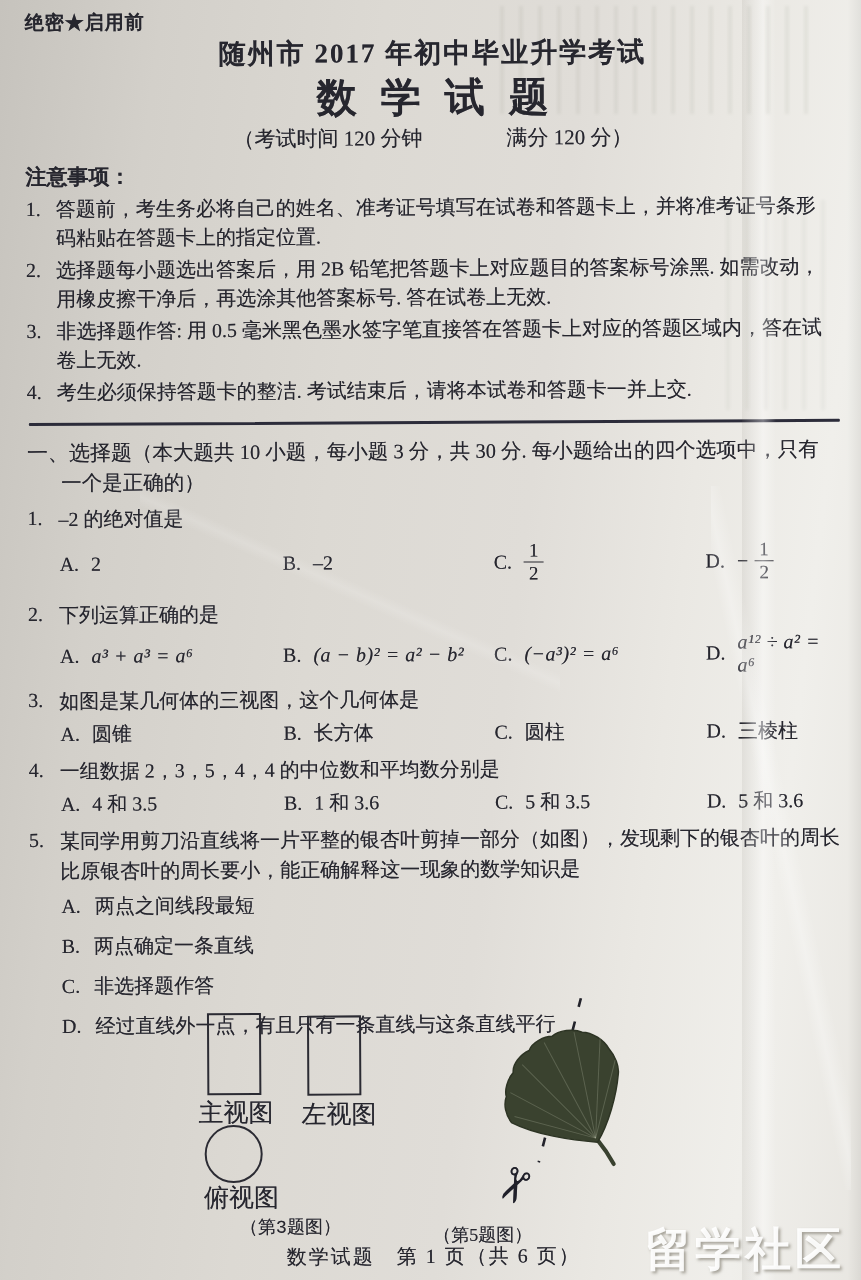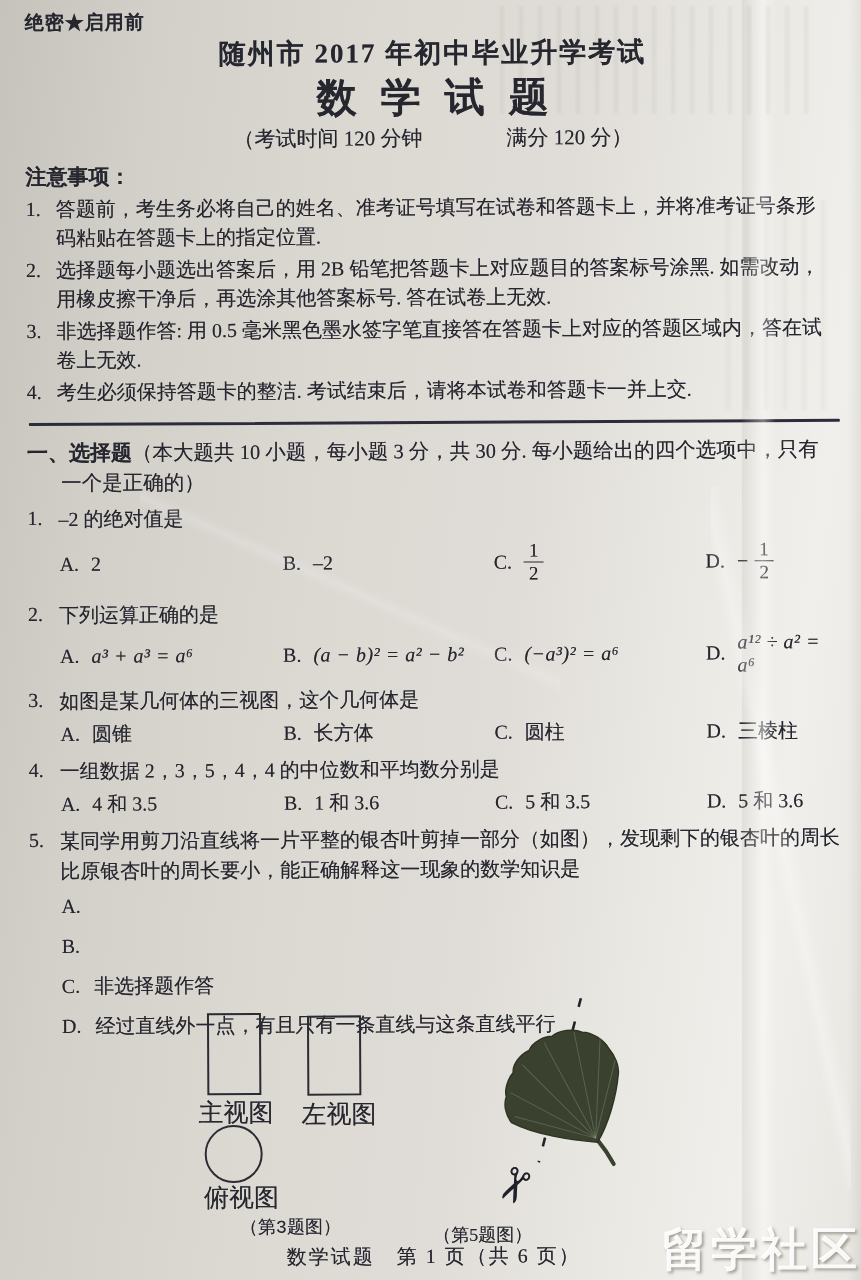--- a/index.html
+++ b/index.html
@@ -40,21 +40,21 @@
   .info{text-align:center;font-size:21px;margin-top:2px;line-height:27px;}
 
   .notice-h{font-size:21px;font-weight:bold;margin-top:9px;line-height:29px;}
   .notice{display:flex;font-size:20px;line-height:29px;margin-top:3px;}
   .notice-no{width:30px;flex:0 0 30px;}
   .notice-body{flex:1;padding-right:10px;}
 
   .divider{height:2.5px;background:#2c2c3a;margin:16px 2px 0 2px;border-radius:1px;}
 
   .section-head{margin-top:12px;font-size:20.5px;line-height:30px;padding-left:34px;text-indent:-34px;padding-right:6px;}
-  .section-title{font-weight:bold;font-size:21px;}
+  .section-title{font-weight:normal;font-size:21px;}
 
   .q{display:flex;font-size:20px;line-height:28px;margin-top:6px;}
   .q-no{width:31px;flex:0 0 31px;}
   .q-text{flex:1;line-height:30px;}
 
   .opts{display:grid;grid-template-columns:223px 211px 212px 1fr;margin-left:32px;align-items:center;font-size:20px;}
   .opts.tall{min-height:58px;margin-top:2px;}
   .opts.short{min-height:32px;margin-top:3px;}
   .opt{display:flex;align-items:center;gap:12px;}
   .opt-label{flex:0 0 auto;}
@@ -79,21 +79,21 @@
   .fig-caption{position:absolute;font-size:18px;line-height:22px;}
   .cap3{left:237px;top:211px;font-family:Liberation Mono, monospace;}
   .cap5{left:430px;top:219px;}
   .leaf-wrap{position:absolute;left:480px;top:-10px;width:180px;height:235px;}
   .scissors{position:absolute;left:492px;top:158px;font-size:46px;color:#20202a;
     transform:rotate(115deg);font-family:"DejaVu Sans",sans-serif;line-height:1;}
 
   .footer{position:absolute;left:0;top:1243px;width:861px;text-align:center;
     font-size:20px;letter-spacing:2px;}
 
-  .watermark{position:absolute;right:0;bottom:8px;text-align:right;
+  .watermark{position:absolute;right:16px;bottom:8px;text-align:right;
     font-family:"Liberation Sans","DejaVu Sans",sans-serif;pointer-events:none;}
   .wm-title{font-size:46px;font-weight:bold;color:rgba(255,255,255,0.92);
     letter-spacing:4px;line-height:46px;text-shadow:2px 2px 3px rgba(125,120,108,0.65);}
   .wm-url{font-size:21px;color:rgba(255,255,255,0.72);line-height:26px;
     text-shadow:1px 1px 2px rgba(125,120,108,0.5);}
 </style>
 </head>
 <body>
 
 <div class="paper">
@@ -228,23 +228,25 @@
           <span>5 和 3.6</span>
         </span>
       </div>
 
       <div class="q" style="margin-top:5px;">
         <span class="q-no">5.</span>
         <span class="q-text">某同学用剪刀沿直线将一片平整的银杏叶剪掉一部分（如图），发现剩下的银杏叶的周长比原银杏叶的周长要小，能正确解释这一现象的数学知识是</span>
       </div>
       <div class="q5opt" style="margin-top:6px;">
         <span class="opt-label">A.</span>
+        <span>两点之间线段最短</span>
       </div>
       <div class="q5opt">
         <span class="opt-label">B.</span>
+        <span>两点确定一条直线</span>
       </div>
       <div class="q5opt">
         <span class="opt-label">C.</span>
         <span>非选择题作答</span>
       </div>
       <div class="q5opt">
         <span class="opt-label">D.</span>
         <span>经过直线外一点，有且只有一条直线与这条直线平行</span>
       </div>
     </div>

